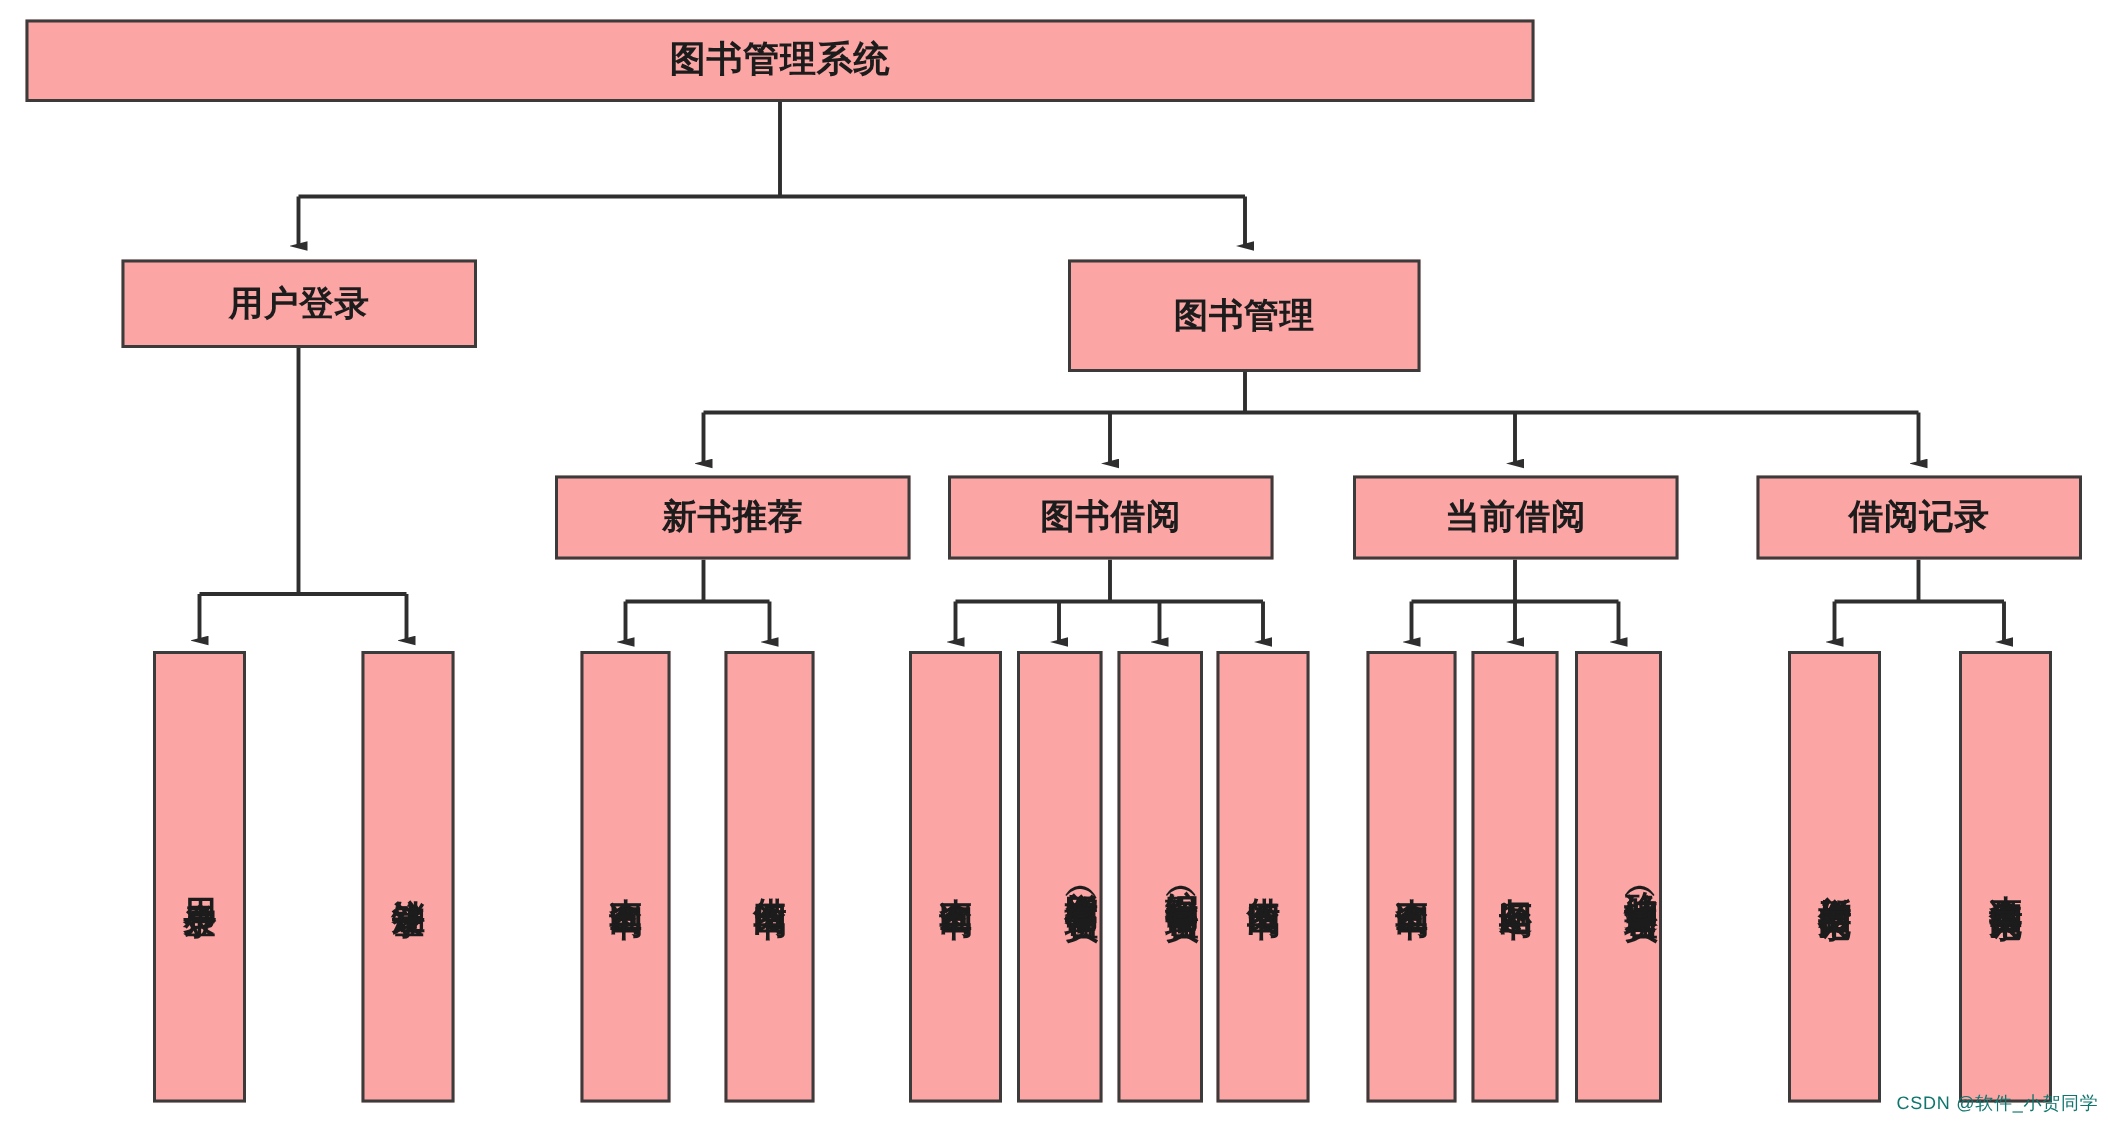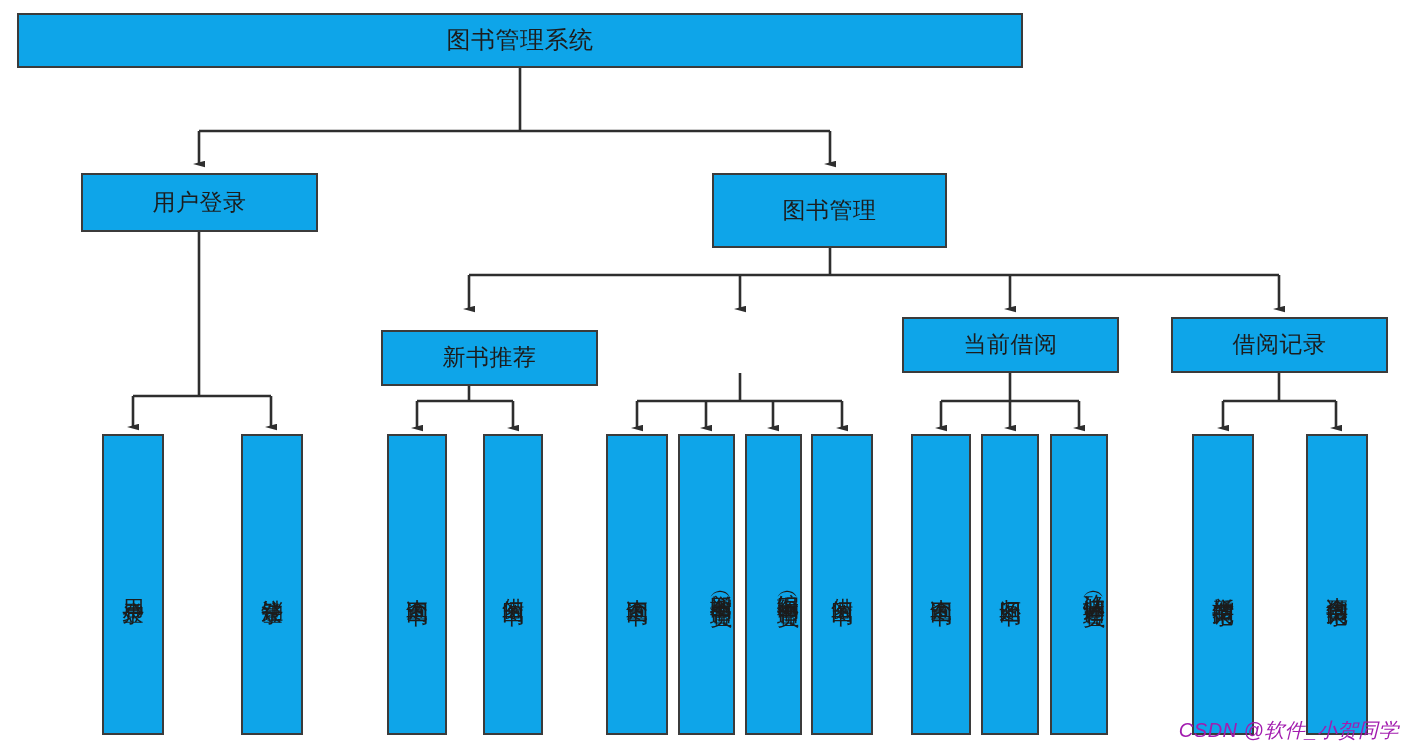--- a/index.html
+++ b/index.html
@@ -22,26 +22,27 @@
     left: 0;
     top: 0;
     width: 1405px;
     height: 747px;
     pointer-events: none;
   }
   .node {
     position: absolute;
     box-sizing: border-box;
     border: 2.5px solid #3b3b3b;
-    background: #0ea5e9;
+    background: #fca5a5;
     display: flex;
     align-items: center;
     justify-content: center;
     color: #1c1c1c;
     line-height: 1.12;
+    font-weight: bold;
   }
   .node.horiz {
     font-size: 23px;
     letter-spacing: 0.5px;
     text-align: center;
   }
   .node.root {
     font-size: 24px;
   }
   .node.vert {
@@ -57,26 +58,25 @@
   .node.vert.tall {
     align-items: center;
   }
   .label {
     display: block;
   }
   .watermark {
     position: absolute;
     right: 6px;
     bottom: 3px;
-    font-size: 20px;
-    color: #a21caf;
+    font-size: 12px;
+    color: #0f766e;
     letter-spacing: 0.5px;
     white-space: nowrap;
     user-select: none;
-    font-style: italic;
   }
 </style>
 </head>
 <body>
 
 <div id="canvas">
 
   <svg class="edges" viewBox="0 0 1405 747">
     <defs>
       <marker id="arrow" markerWidth="10" markerHeight="12" refX="3.2" refY="6" orient="auto" markerUnits="userSpaceOnUse">
@@ -131,22 +131,25 @@
     <span class="label">图书管理系统</span>
   </div>
 
   <div class="node horiz" style="left:81px; top:173px; width:237px; height:59px;">
     <span class="label">用户登录</span>
   </div>
   <div class="node horiz" style="left:712px; top:173px; width:235px; height:75px;">
     <span class="label">图书管理</span>
   </div>
 
-  <div class="node horiz" style="left:381px; top:317px; width:217px; height:56px;margin-top:13px;">
+  <div class="node horiz" style="left:370px; top:317px; width:237px; height:56px;">
     <span class="label">新书推荐</span>
+  </div>
+  <div class="node horiz" style="left:632px; top:317px; width:217px; height:56px;">
+    <span class="label">图书借阅</span>
   </div>
   <div class="node horiz" style="left:1171px; top:317px; width:217px; height:56px;">
     <span class="label">借阅记录</span>
   </div>
   <div class="node horiz" style="left:902px; top:317px; width:217px; height:56px;">
     <span class="label">当前借阅</span>
   </div>
 
   <div class="node vert tall" style="left:102px; top:434px; width:62px; height:301px;">
     <span class="label">用户登录</span>

